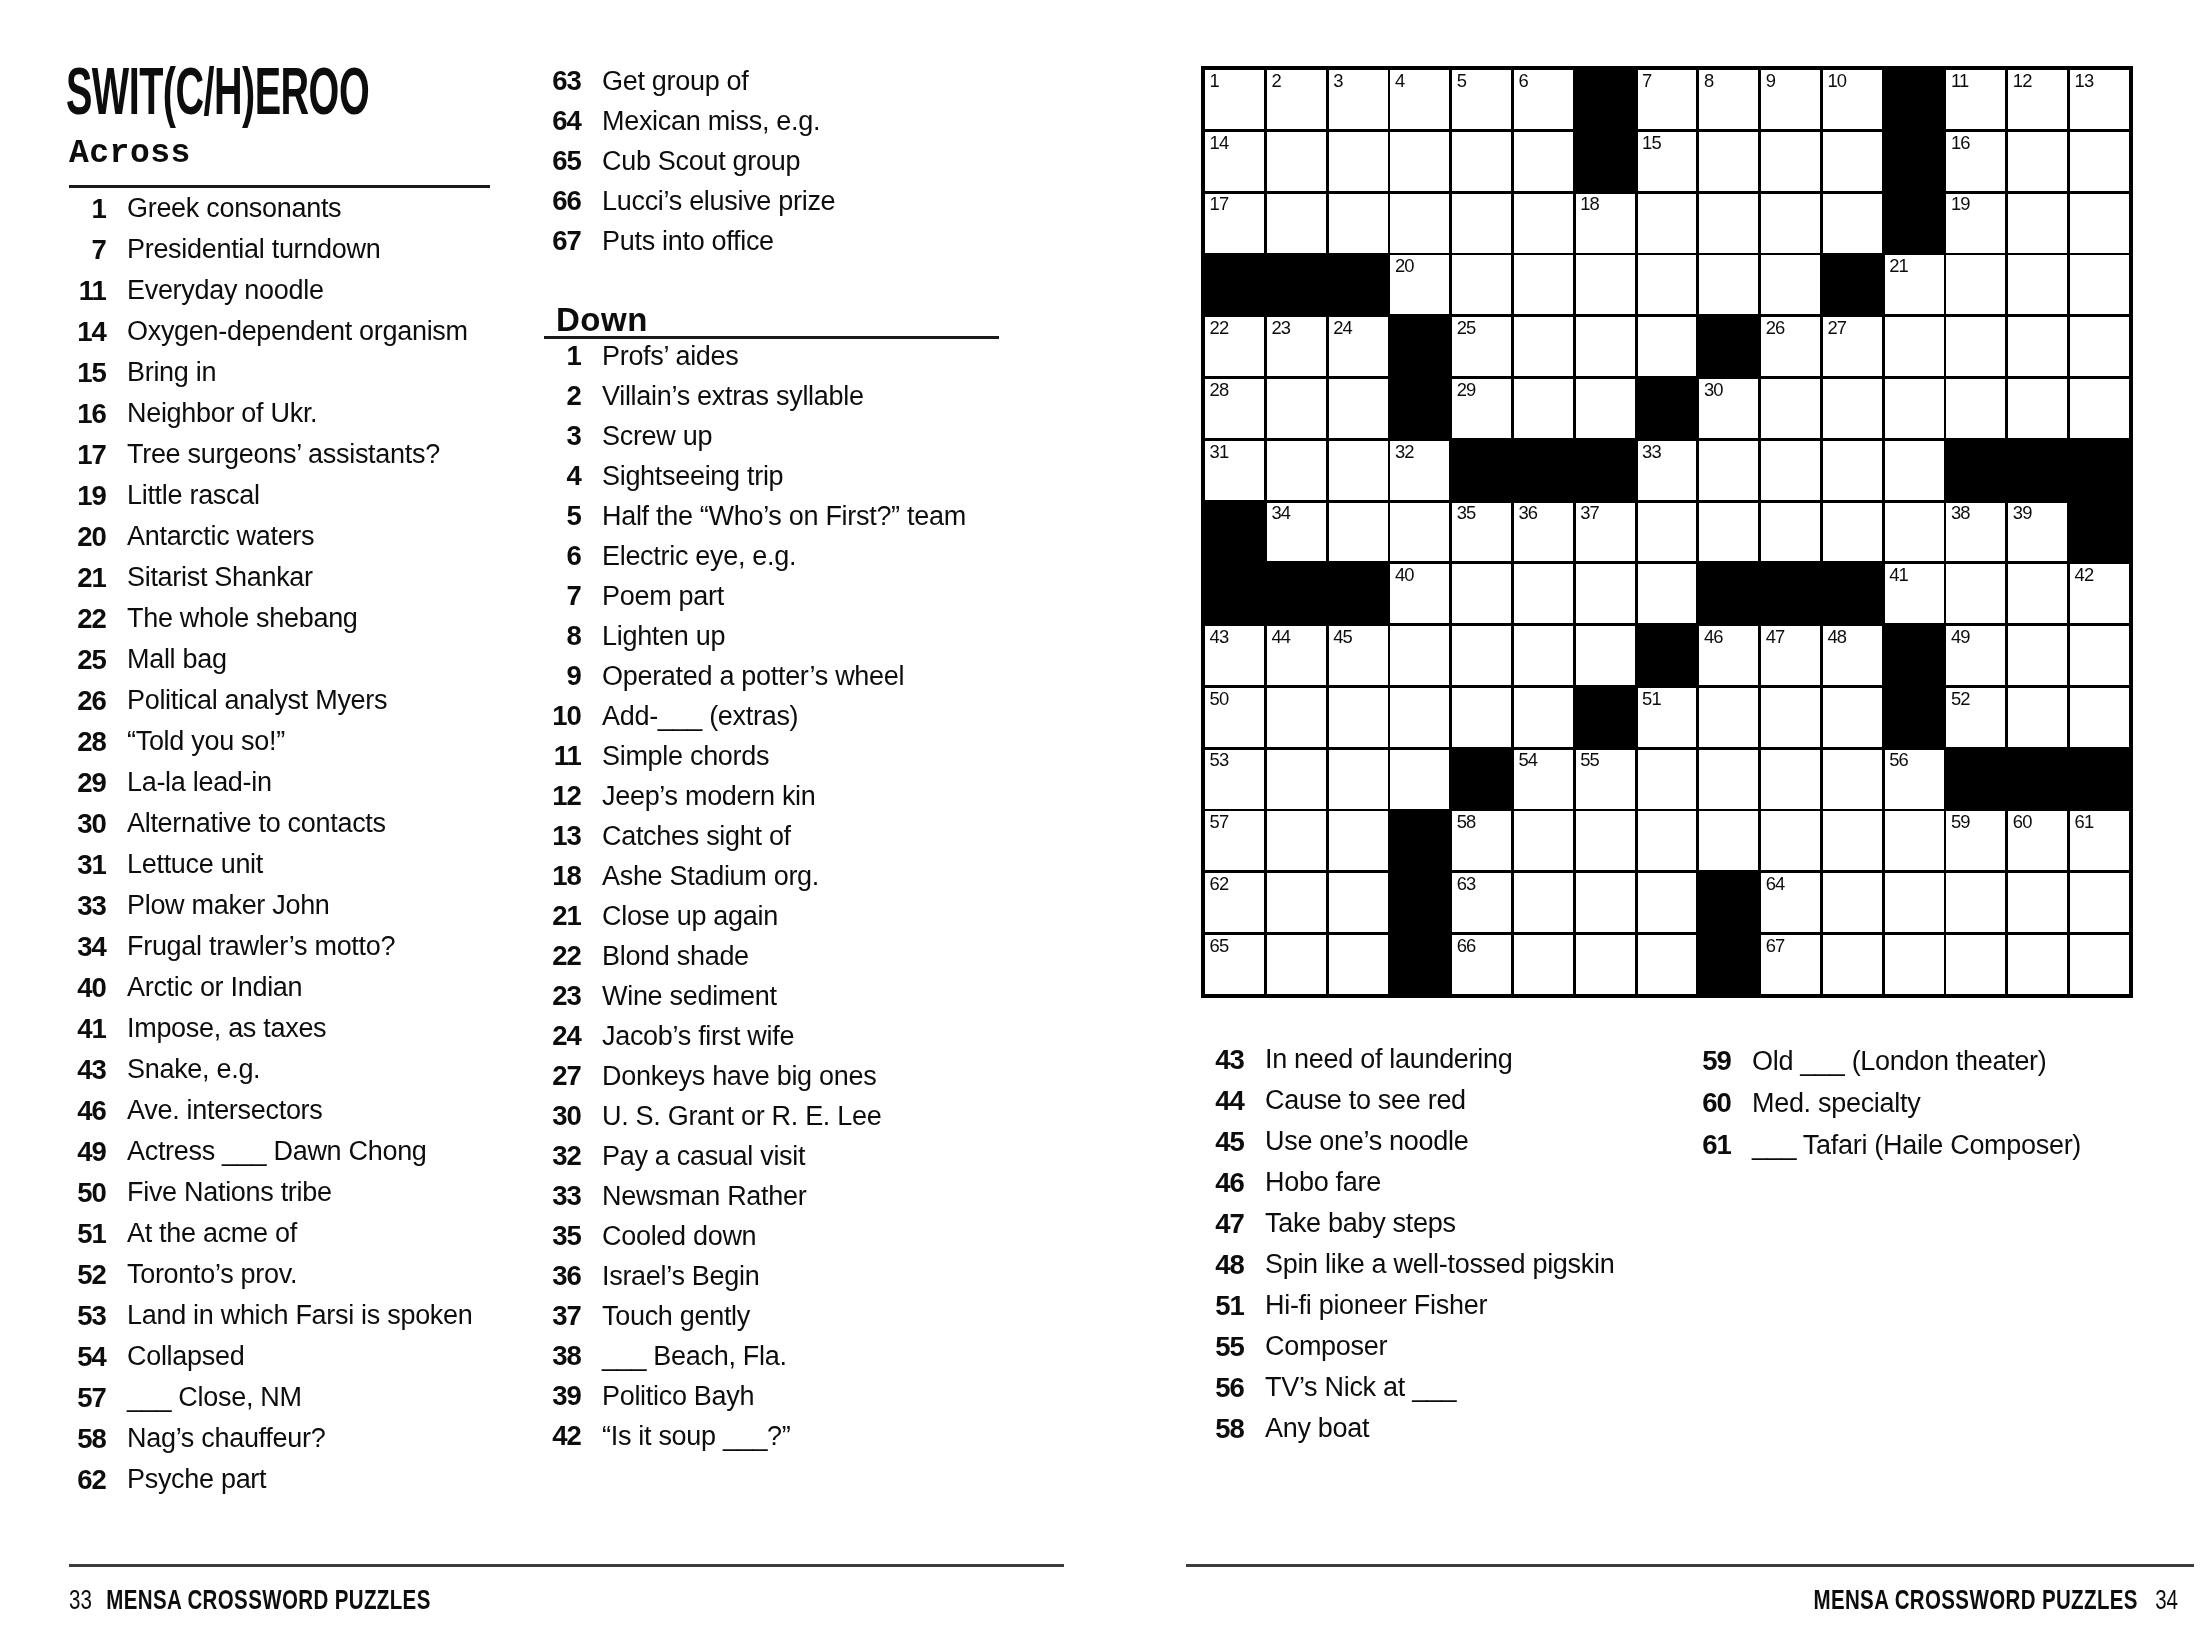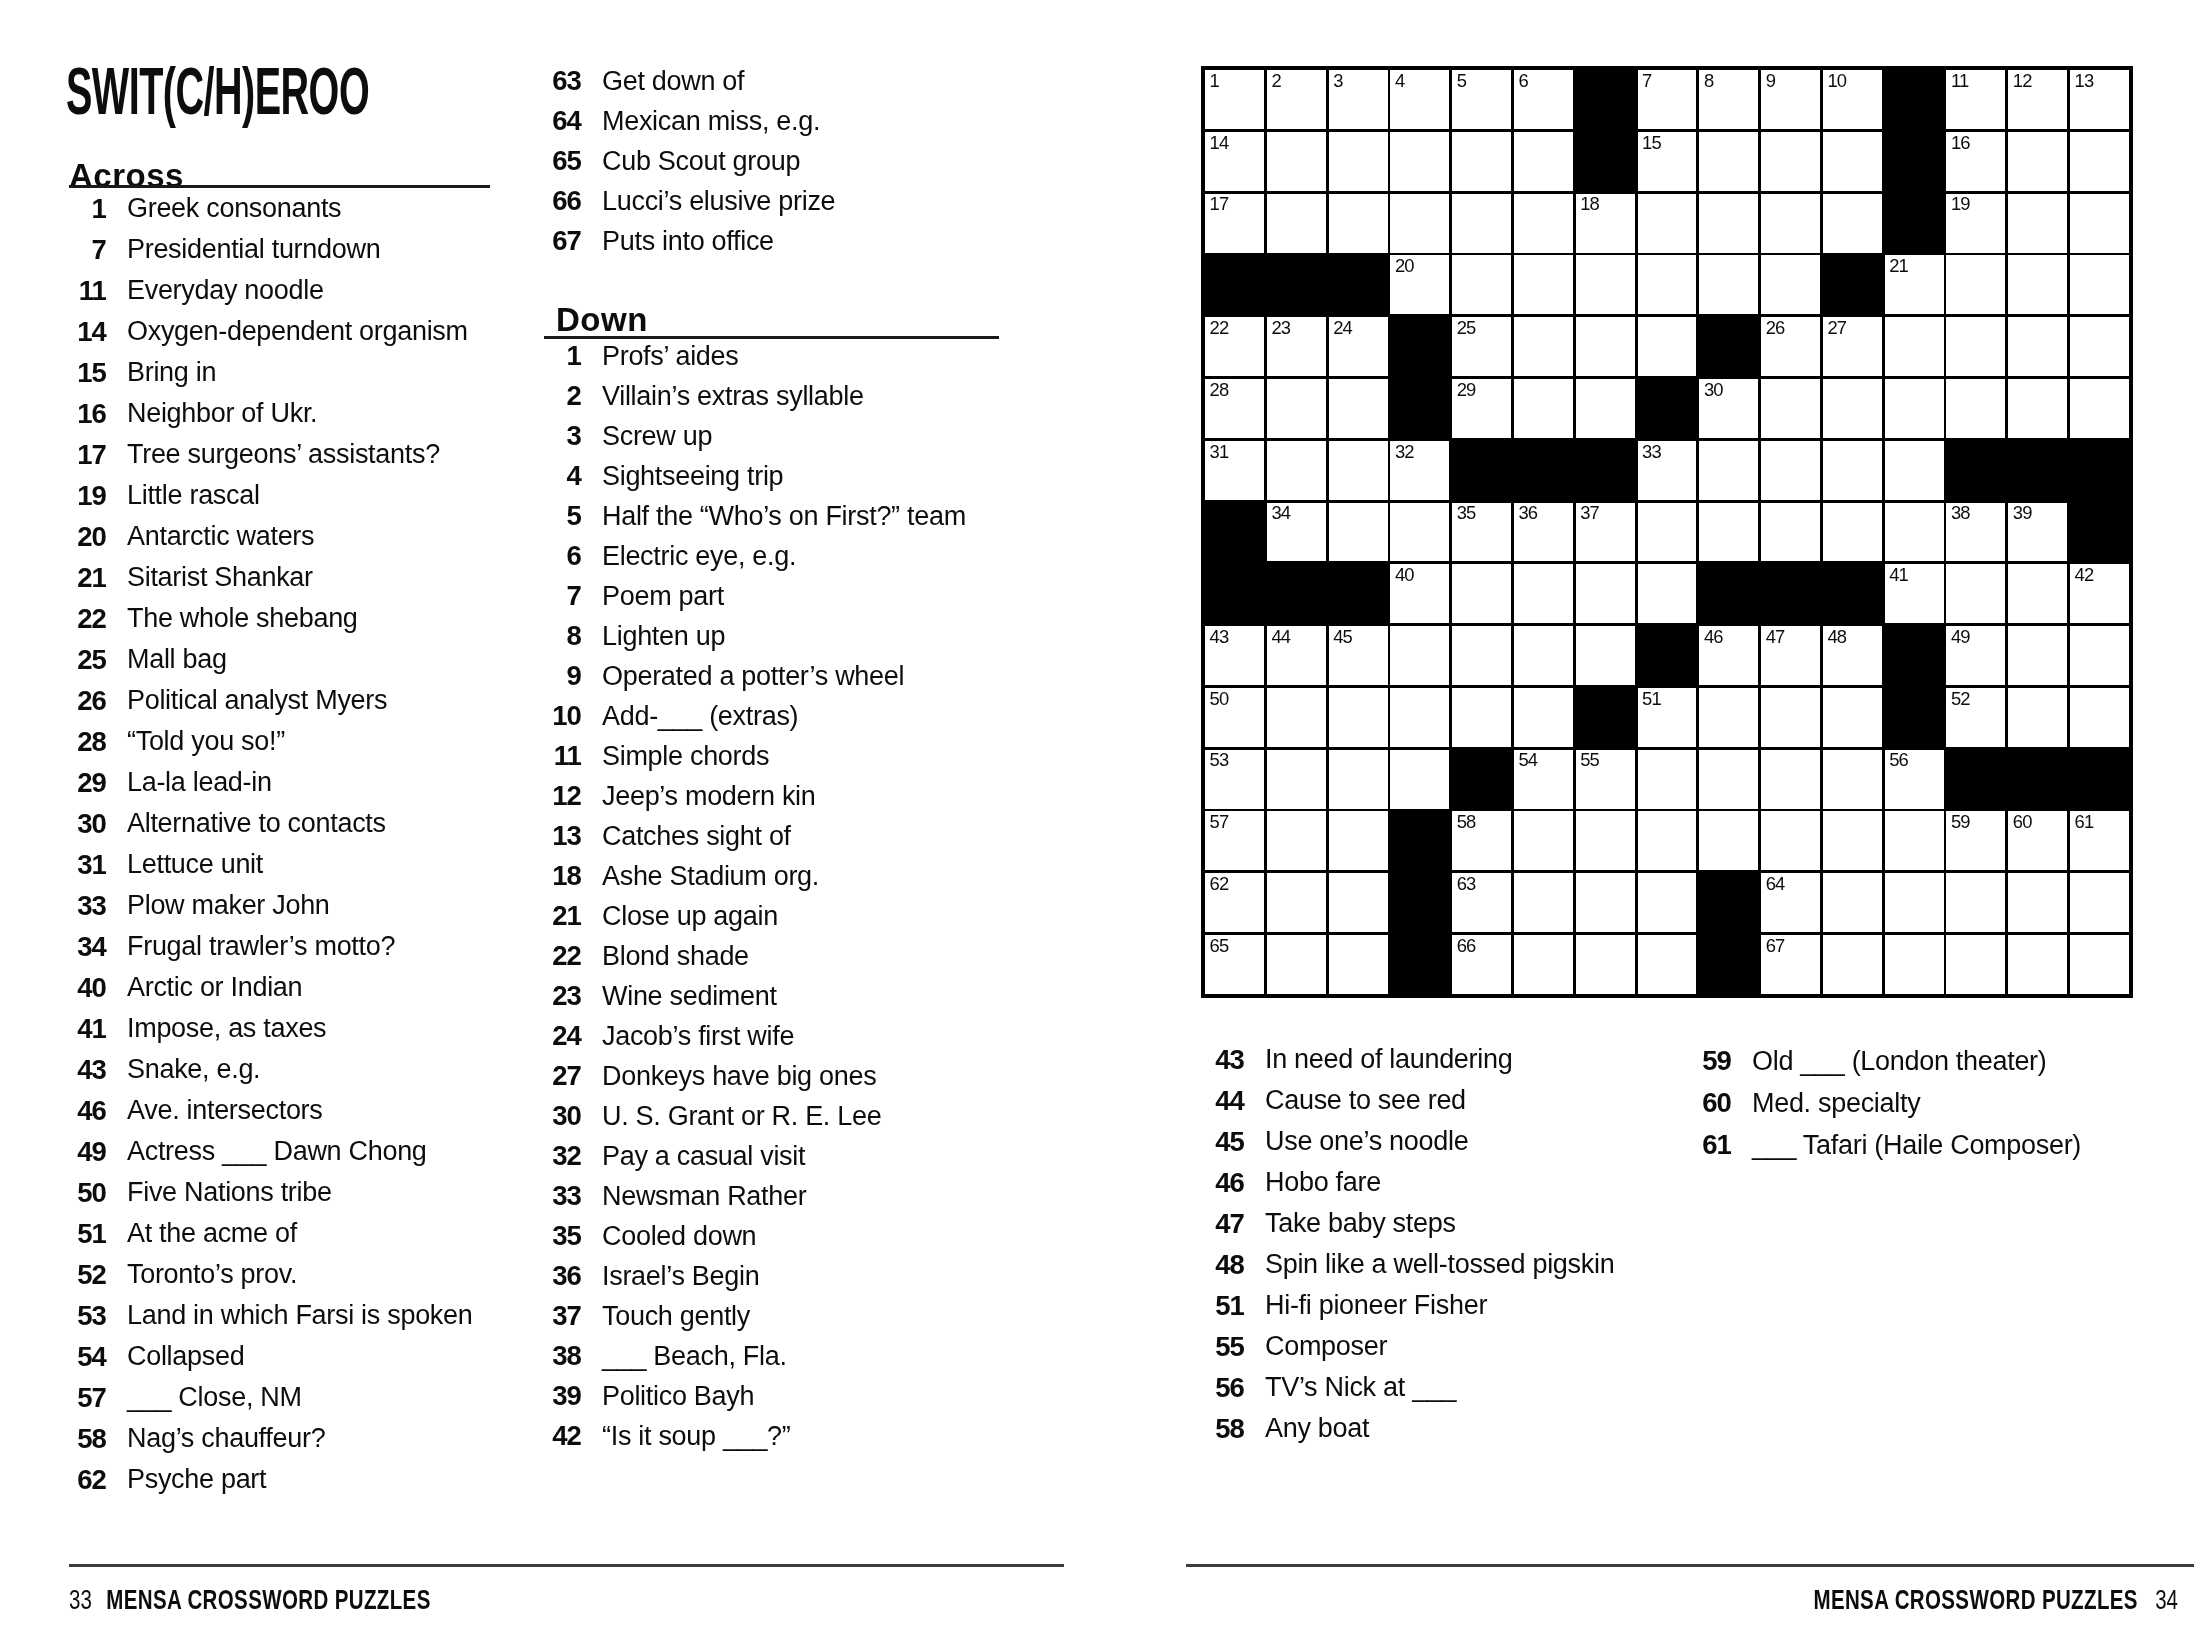--- a/index.html
+++ b/index.html
@@ -15,21 +15,21 @@
   #puzzle-title {
     left:66px; top:53px;
     font-size:66px; font-weight:700; letter-spacing:-0.9px;
     transform:scaleX(0.60); transform-origin:left top;
     white-space:nowrap;
   }
 
   
   .section-header { font-size:33px; font-weight:700; letter-spacing:0.5px; }
   .rule { background:#1a1a1a; height:2.8px; }
-  #across-header { left:69px; top:157px; }
+  #across-header { left:69px; top:135px;font-family:Liberation Mono, monospace; }
   #across-rule   { left:69px; top:185px; width:421px; }
   #down-header   { left:556px; top:301px; }
   #down-rule     { left:544px; top:336px; width:455px; }
 
   
   .clue-col { position:absolute; }
   .clue-row { display:flex; align-items:center; }
   .clue-num { flex:0 0 48px; text-align:right; font-weight:700; font-size:27.5px; letter-spacing:-0.9px; }
   .clue-txt { padding-left:21px; font-size:27px; letter-spacing:-0.3px; white-space:nowrap; }
 
@@ -204,21 +204,21 @@
     </div>
     <div class="clue-row">
       <span class="clue-num">62</span>
       <span class="clue-txt">Psyche part</span>
     </div>
   </div>
 
 <div id="across-col2" class="clue-col">
     <div class="clue-row">
       <span class="clue-num">63</span>
-      <span class="clue-txt">Get down of</span>
+      <span class="clue-txt">Get group of</span>
     </div>
     <div class="clue-row">
       <span class="clue-num">64</span>
       <span class="clue-txt">Mexican miss, e.g.</span>
     </div>
     <div class="clue-row">
       <span class="clue-num">65</span>
       <span class="clue-txt">Cub Scout group</span>
     </div>
     <div class="clue-row">

